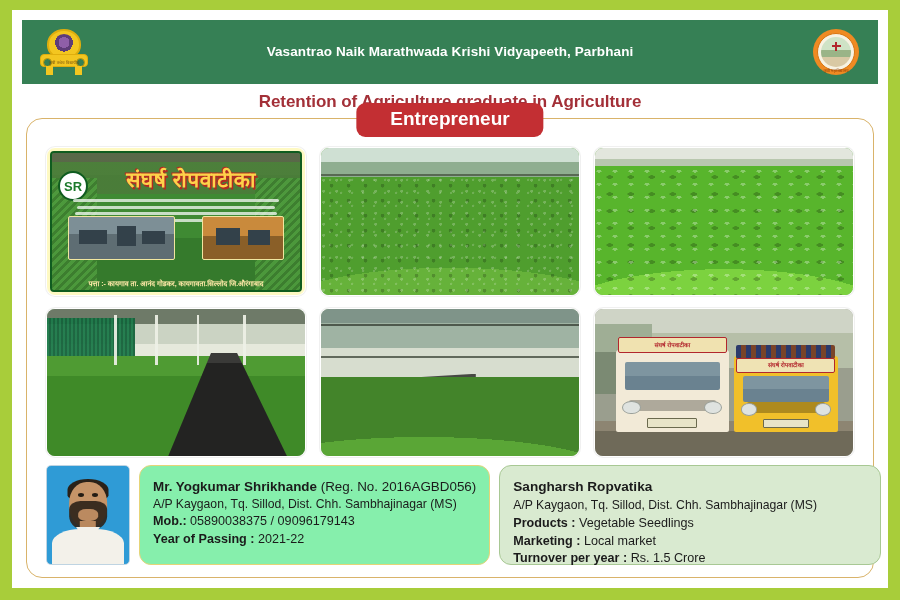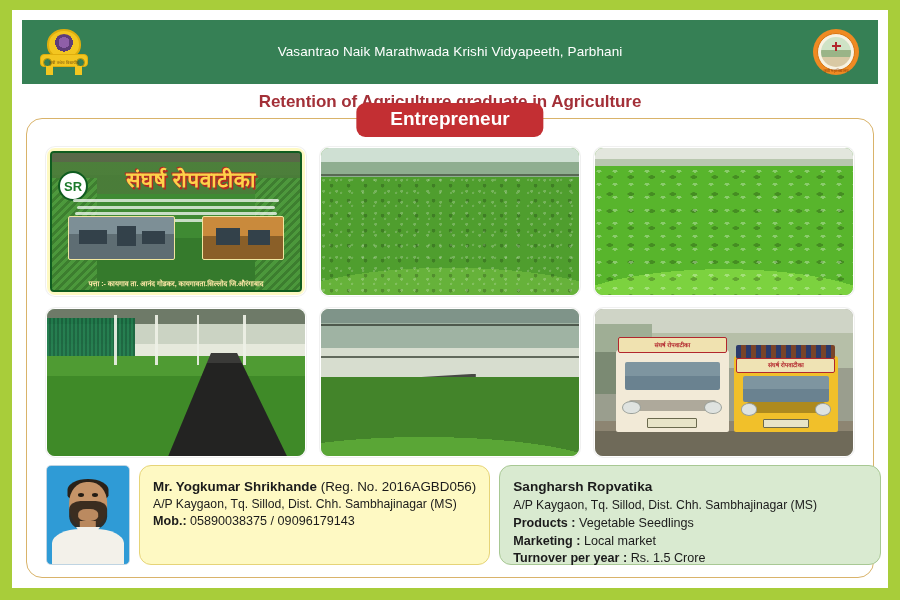--- a/index.html
+++ b/index.html
@@ -25,21 +25,21 @@
 
   
   .header-bar {
     position: absolute; top: 8px; left: 8px; right: 8px; height: 64px;
     background: #368055;
     display: flex; align-items: center;
   }
   .logo-slot { width: 84px; height: 100%; display: flex; align-items: center; justify-content: center; }
   .header-titles { flex: 1; text-align: center; line-height: 1.05; }
   .uni-name {
-    color: #ffffff; font-size: 13.5px; font-weight: normal;
+    color: #ffffff; font-size: 13.5px; font-weight: bold;
     letter-spacing: .1px; white-space: nowrap;
   }
   .college-name {
     color: #ffffff; font-size: 26.5px; font-weight: bold;
     letter-spacing: -.1px; white-space: nowrap; margin-top: 2px;
   }
 
   
   .crest-left { position: relative; width: 48px; height: 46px; }
   .crest-left .ring {
@@ -413,21 +413,21 @@
   }
 
   .info-box {
     flex: 1;
     border-radius: 12px;
     padding: 11px 13px;
     font-size: 12.6px;
     line-height: 1.42;
     color: #1b1b1b;
   }
-  .info-box.left  { background: #fef9c3; border: 1.5px solid #e6d478; }
+  .info-box.left  { background: #86efac; border: 1.5px solid #e6d478; }
   .info-box.right { background: #d9ead0; border: 1.5px solid #a8c894; flex: 0 0 382px; }
   .info-box b { font-weight: bold; }
   .info-box .line { white-space: nowrap; }
   .info-box .name { font-size: 13.4px; }
   .info-box .biz-name { font-size: 13.6px; font-weight: bold; margin-bottom: 1px; }
   .info-box .addr-line { font-size: 12.2px; }
 </style>
 </head>
 <body>
 
@@ -588,20 +588,24 @@
         <div class="info-box left">
           <div class="line name">
             <b>Mr. Yogkumar Shrikhande</b>
             <span>(Reg. No. 2016AGBD056)</span>
           </div>
           <div class="line addr-line">A/P Kaygaon, Tq.  Sillod, Dist. Chh. Sambhajinagar (MS)</div>
           <div class="line">
             <b>Mob.:</b>
             <span>05890038375 / 09096179143</span>
           </div>
+          <div class="line">
+            <b>Year of Passing :</b>
+            <span>2021-22</span>
+          </div>
         </div>
 
         <div class="info-box right">
           <div class="line biz-name">Sangharsh Ropvatika</div>
           <div class="line addr-line">A/P  Kaygaon, Tq.  Sillod,  Dist. Chh. Sambhajinagar (MS)</div>
           <div class="line">
             <b>Products :</b>
             <span>Vegetable Seedlings</span>
           </div>
           <div class="line">

